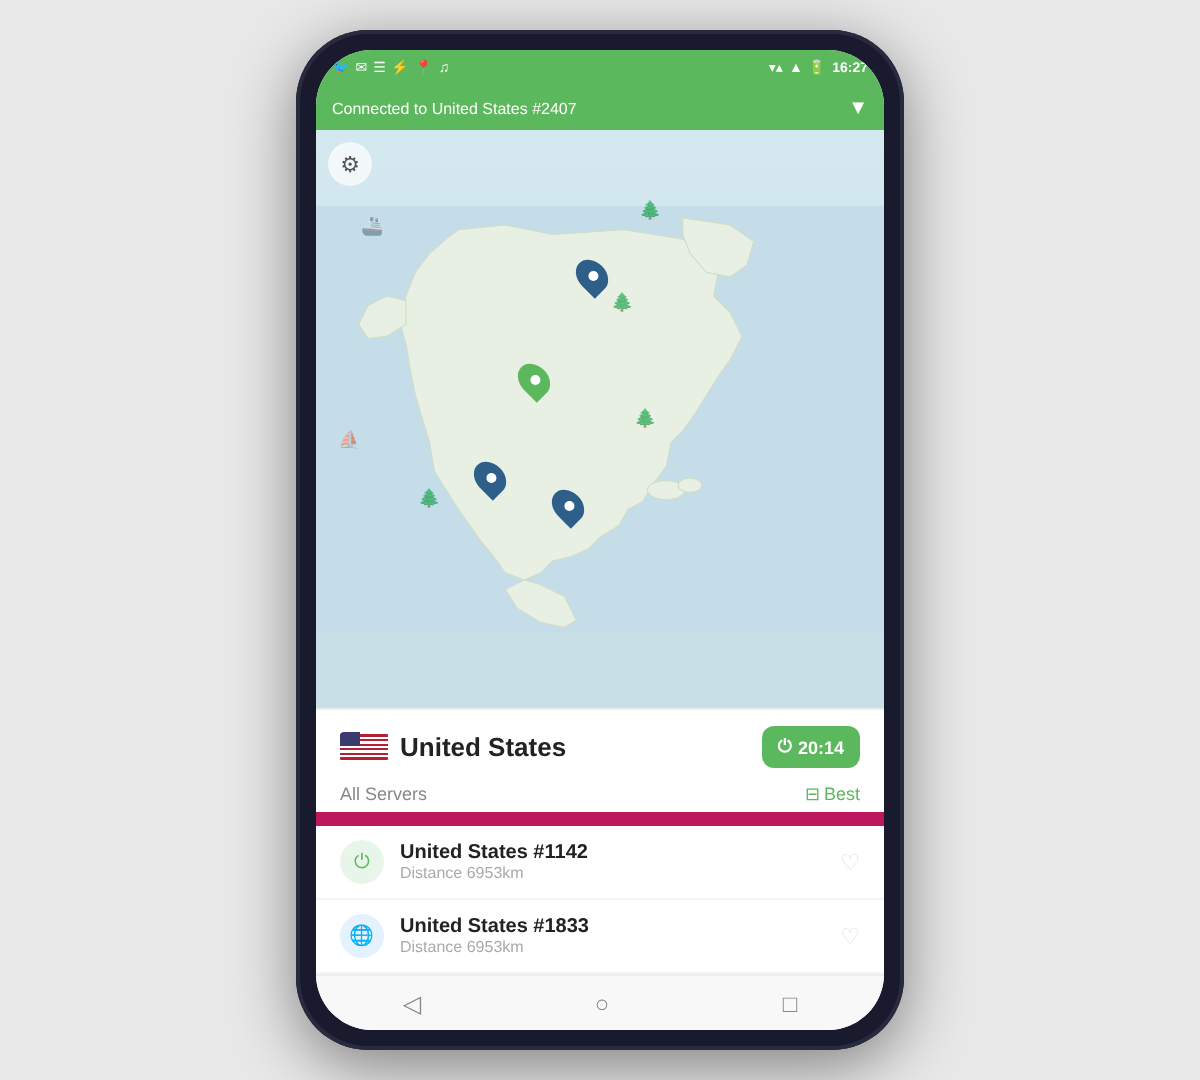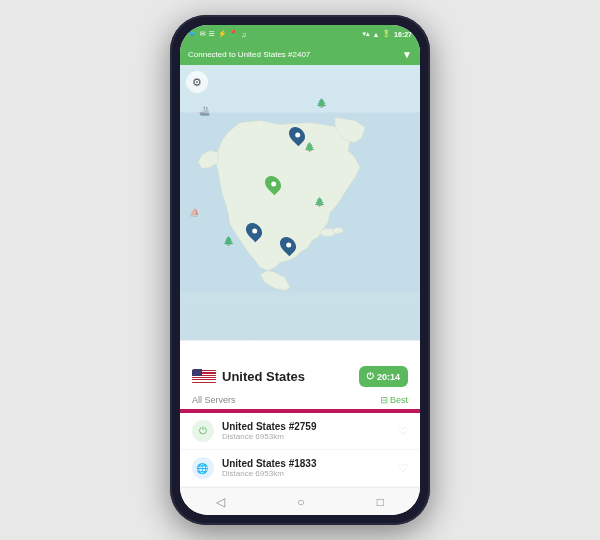--- a/index.html
+++ b/index.html
@@ -6,21 +6,21 @@
     body {
       background: #e8e8e8;
       display: flex;
       justify-content: center;
       align-items: center;
       min-height: 100vh;
       font-family: 'Segoe UI', Arial, sans-serif;
     }
 
     .phone-outer {
-      width: 260px;
+      width: 304px;
       height: 510px;
       background: #1a1a2e;
       border-radius: 36px;
       padding: 10px;
       box-shadow: 0 8px 32px rgba(0,0,0,0.45), inset 0 0 0 2px #2a2a3e;
       position: relative;
     }
 
     .phone-inner {
       width: 100%;
@@ -161,21 +161,21 @@
       background: #fff;
       border-top: 1px solid #eee;
       flex-shrink: 0;
     }
 
     
     .country-header {
       display: flex;
       align-items: center;
       justify-content: space-between;
-      padding: 25px 12px 6px 12px;
+      padding: 8px 12px 6px 12px;
     }
 
     .country-left {
       display: flex;
       align-items: center;
       gap: 6px;
     }
 
     .country-name {
       font-size: 13px;
@@ -198,21 +198,21 @@
     }
 
     .connect-btn-icon { font-size: 9px; }
 
     
     .filter-bar {
       display: flex;
       align-items: center;
       justify-content: space-between;
       padding: 2px 12px 4px 12px;
-      border-bottom: 4px solid #be185d;
+      border-bottom: 7px solid #be185d;
     }
 
     .filter-label {
       font-size: 9px;
       color: #888;
     }
 
     .filter-best {
       font-size: 9px;
       color: #5cb85c;
@@ -400,21 +400,21 @@
         </div>
       </div>
 
       <div class="server-list">
 
         <div class="server-item">
           <div class="server-icon green-icon">
             <span>⏻</span>
           </div>
           <div class="server-info">
-            <div class="server-name">United States #2759</div>
+            <div class="server-name">United States #1142</div>
             <div class="server-distance">Distance 6953km</div>
           </div>
           <span class="heart-icon">♡</span>
         </div>
 
         <div class="server-item">
           <div class="server-icon blue-icon">
             <span>🌐</span>
           </div>
           <div class="server-info">

